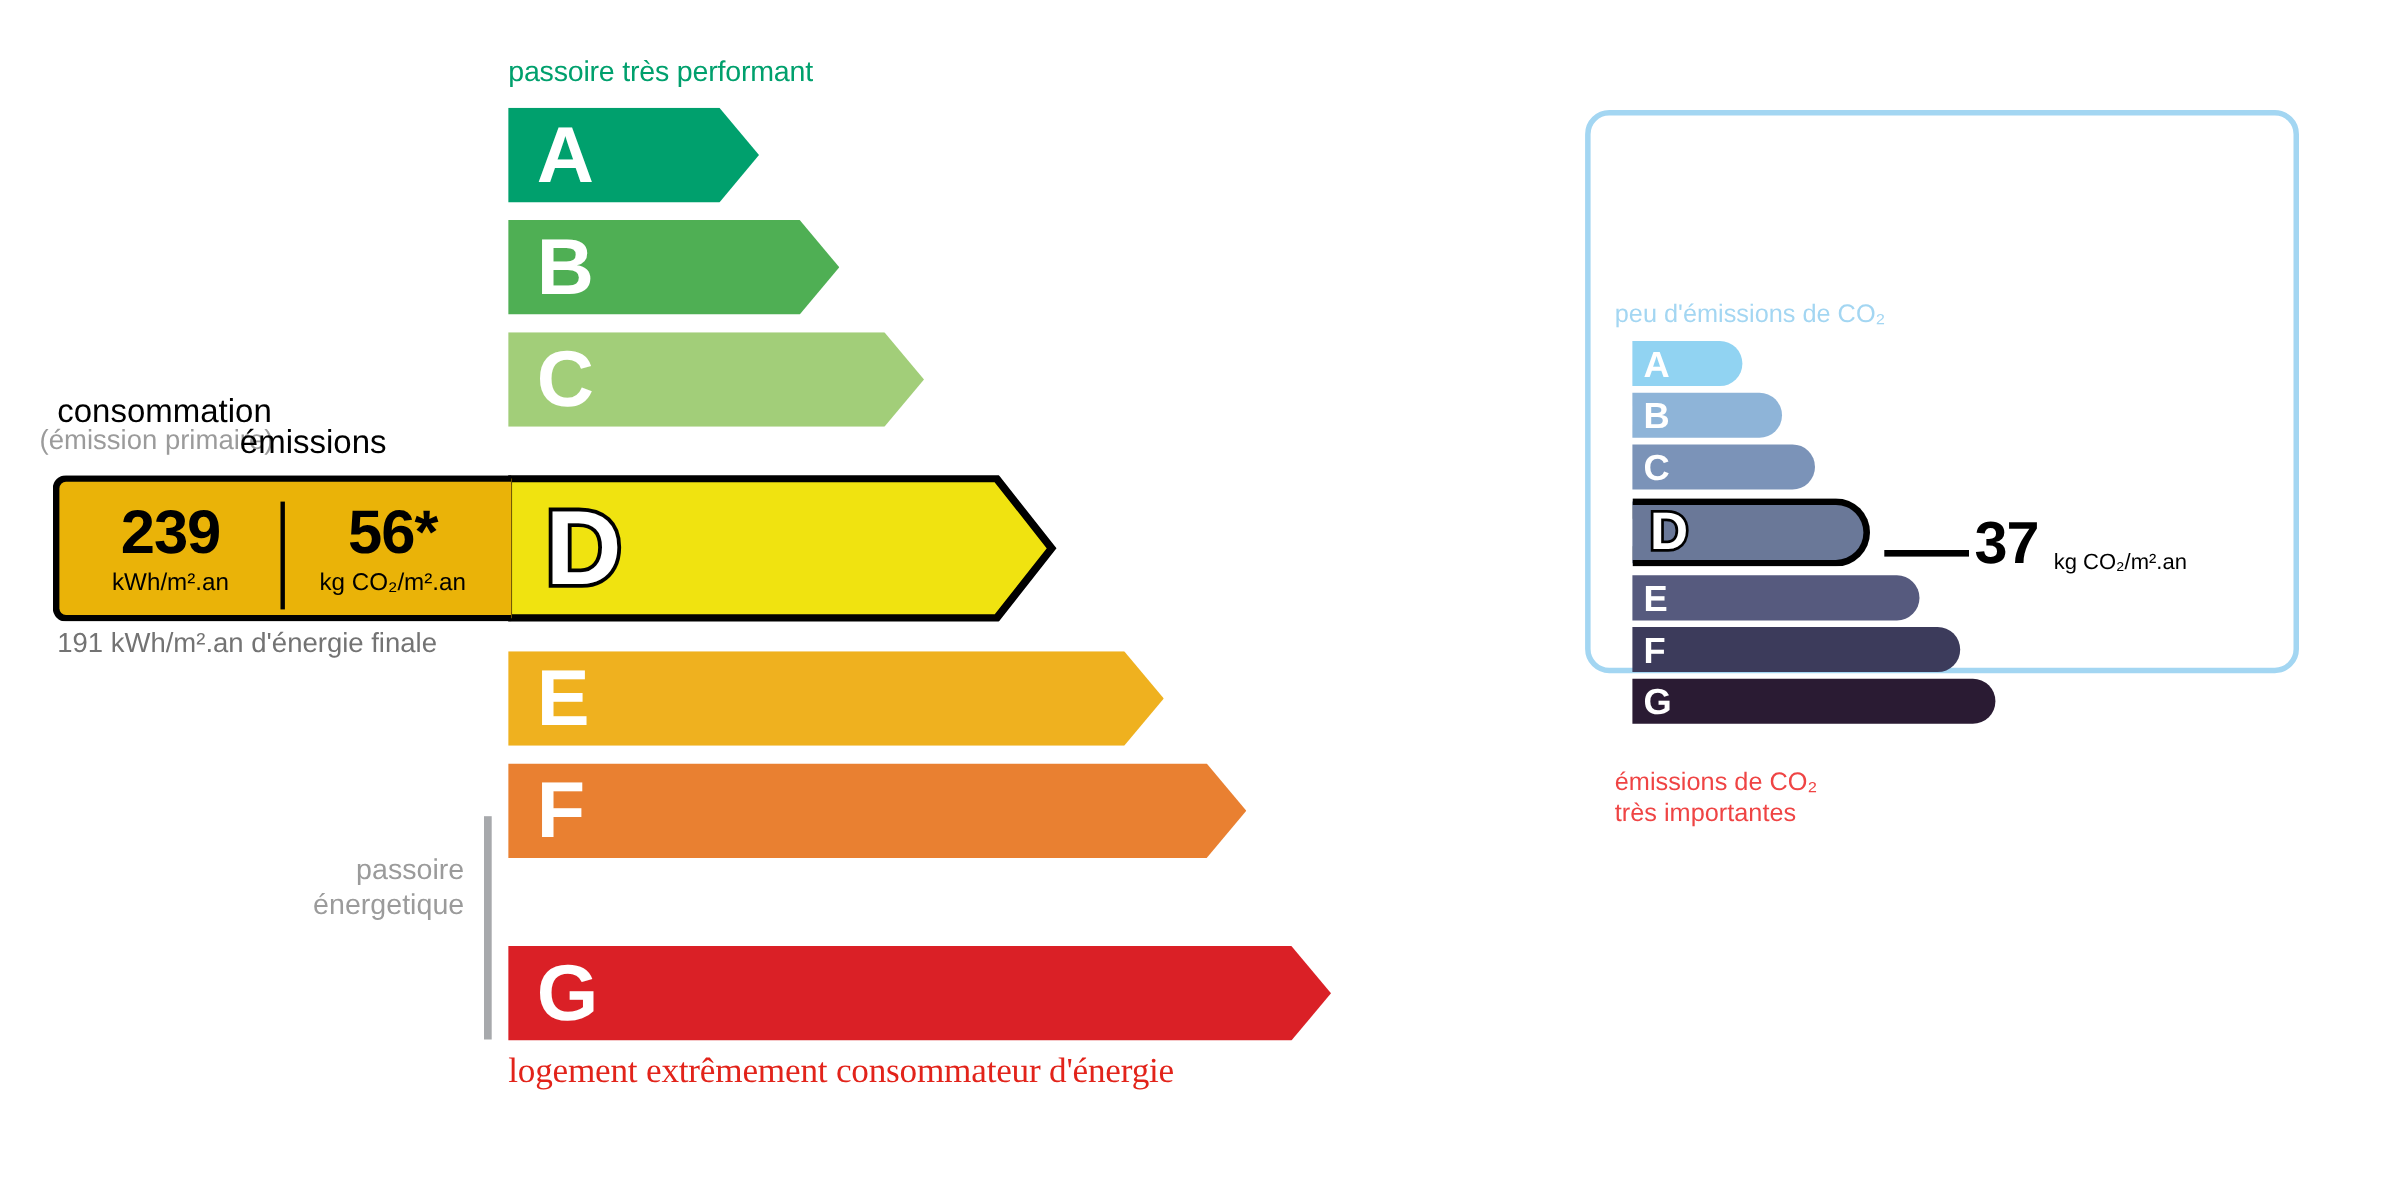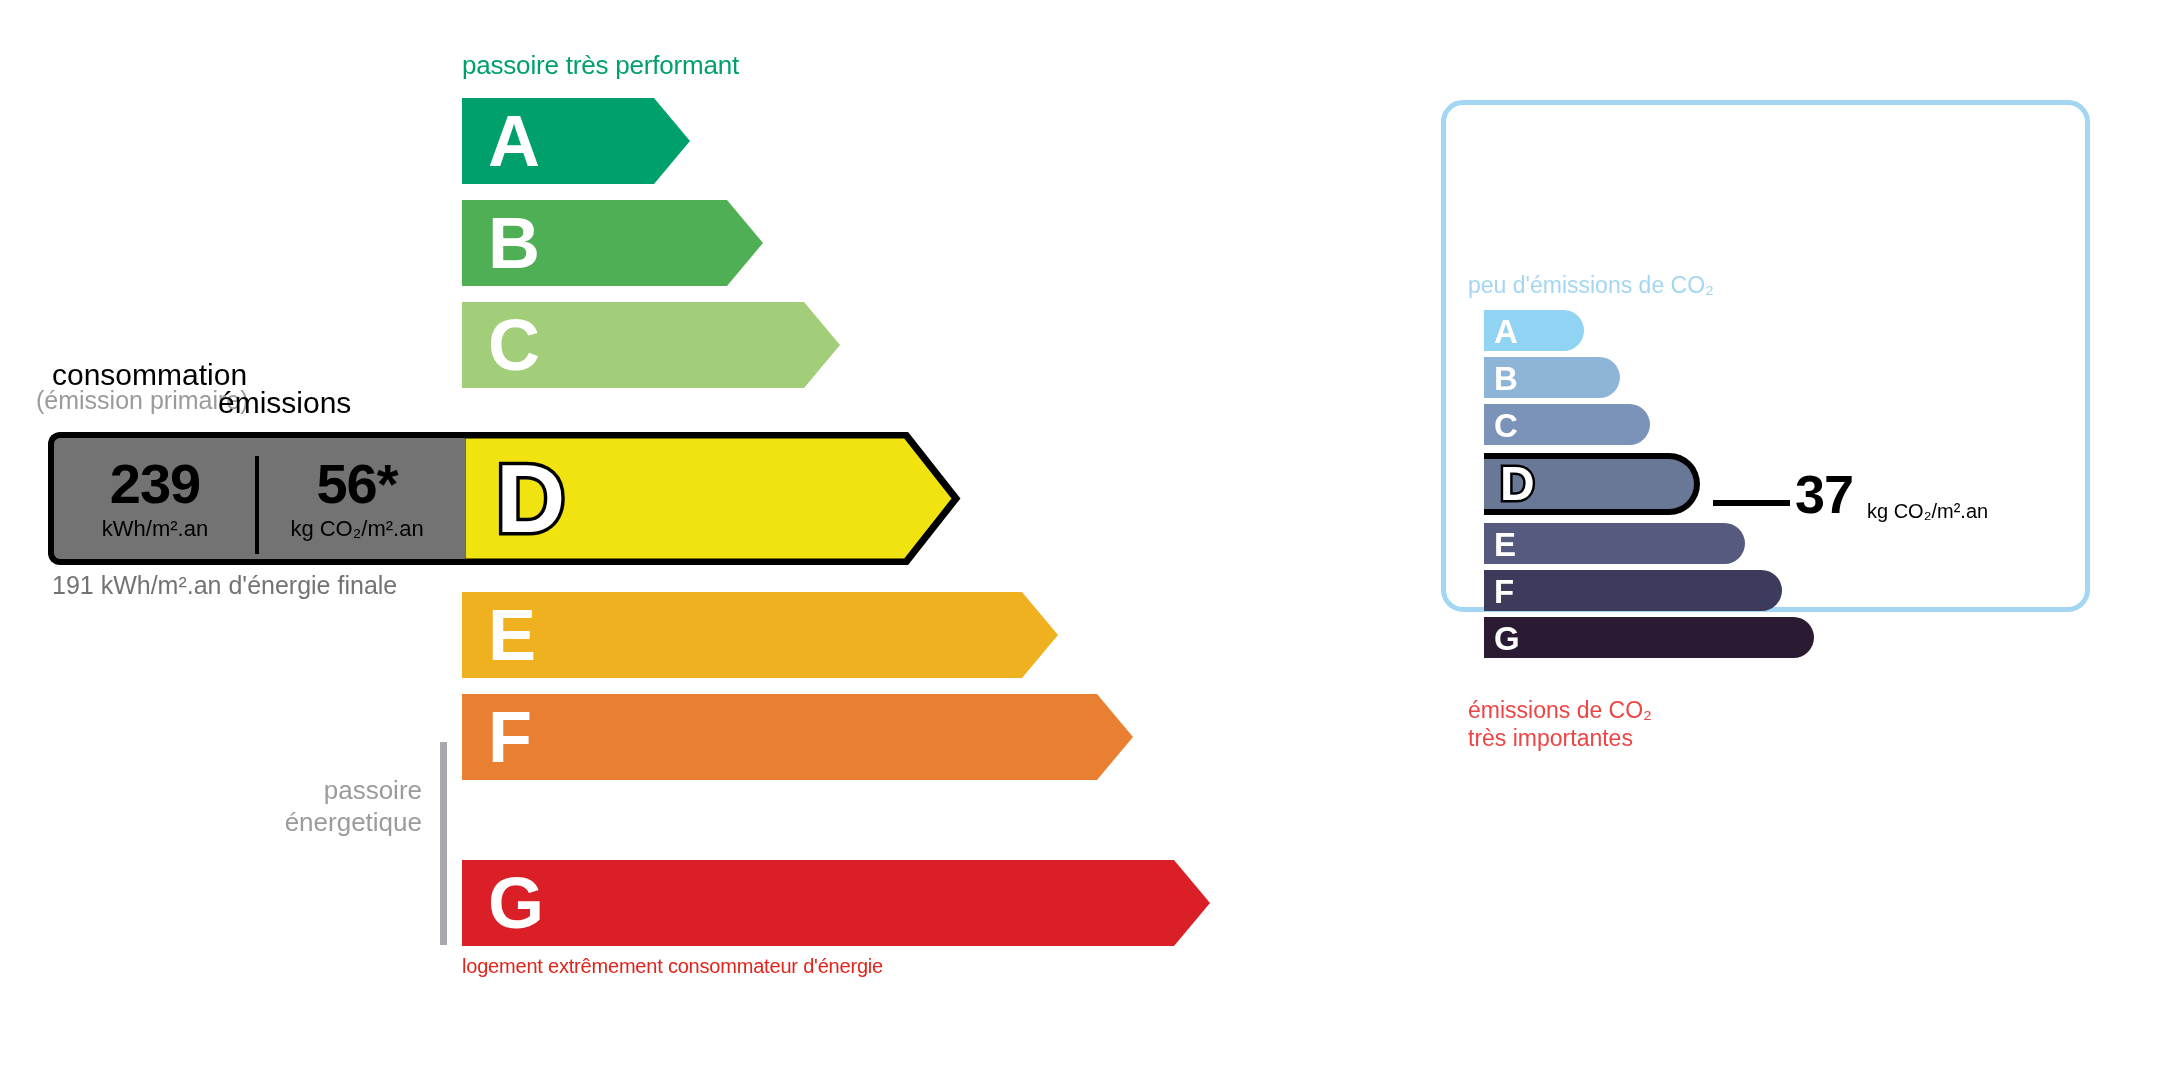--- a/index.html
+++ b/index.html
@@ -28,24 +28,25 @@
     top: 50px;
     font-size: 26px;
     color: #00A06D;
     letter-spacing: -0.2px;
     white-space: nowrap;
   }
   .scale-caption-bottom {
     position: absolute;
     left: 462px;
     top: 955px;
-    font-size: 20px;
+    font-size: 32px;
     color: #E2231A;
     letter-spacing: -0.2px;
     white-space: nowrap;
+    font-family: Liberation Serif, serif;
   }
 
   .grade-row {
     position: absolute;
     left: 462px;
   }
   .grade-arrow {
     position: absolute;
     left: 0;
     top: 0;
@@ -78,21 +79,21 @@
   
   #consumption-box {
     position: absolute;
     left: 48px;
     top: 432px;
     width: 417px;
     height: 133px;
     border: 6px solid #000000;
     border-right: none;
     border-radius: 12px 0 0 12px;
-    background: #737373;
+    background: #eab308;
     box-sizing: border-box;
     z-index: 6;
   }
   .value-cell {
     position: absolute;
     top: 0;
     height: 100%;
     display: flex;
     flex-direction: column;
     align-items: center;

